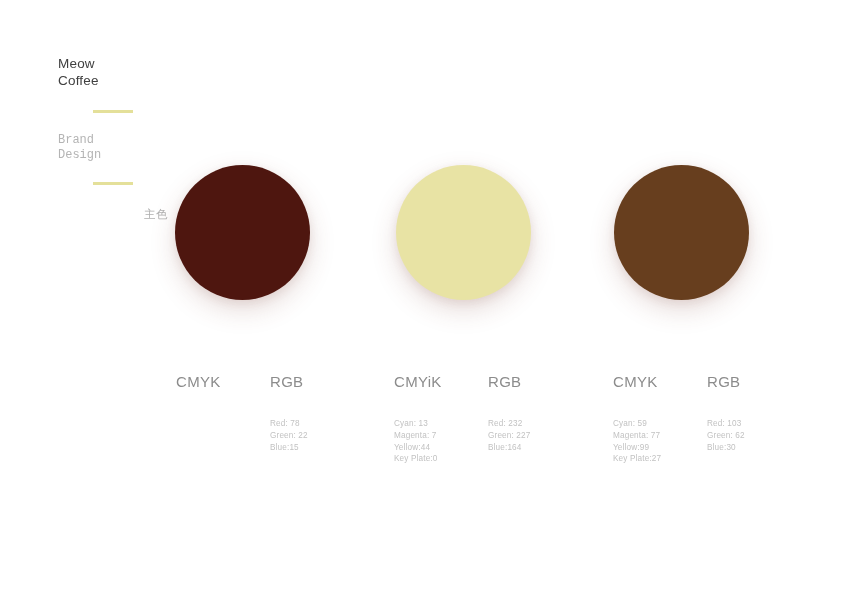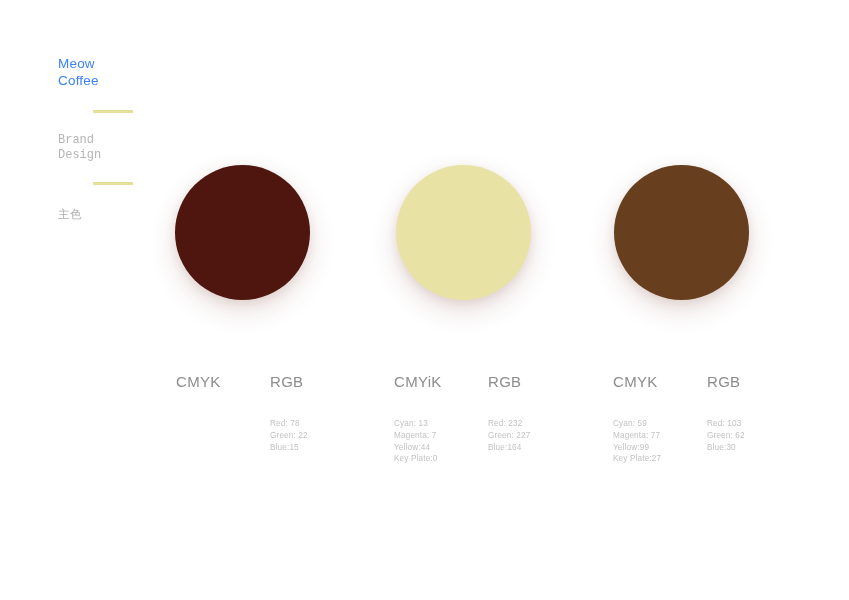--- a/index.html
+++ b/index.html
@@ -28,21 +28,21 @@
     position: absolute;
     left: 58px;
     top: 55px;
     width: 110px;
   }
 
   .brand-title {
     font-family: "Liberation Sans", sans-serif;
     font-size: 13.5px;
     line-height: 17px;
-    color: #3b82f6;
+    color: #404040;
     letter-spacing: 0.2px;
     font-weight: 400;
     white-space: pre-line;
   }
 
   .rule {
     width: 40px;
     height: 3px;
     background: #e4e09a;
     border: 0;
@@ -61,20 +61,21 @@
 
   .rule-wrap-2 { margin-top: 19px; }
 
   .section-label {
     font-family: "Liberation Sans", sans-serif;
     font-size: 11.5px;
     line-height: 15px;
     color: #b0b0b0;
     margin-top: 22px;
     letter-spacing: 0.5px;
+    text-align: right;
   }
 
   
   .swatches {
     position: absolute;
     left: 0;
     top: 0;
     width: 849px;
     height: 600px;
   }

